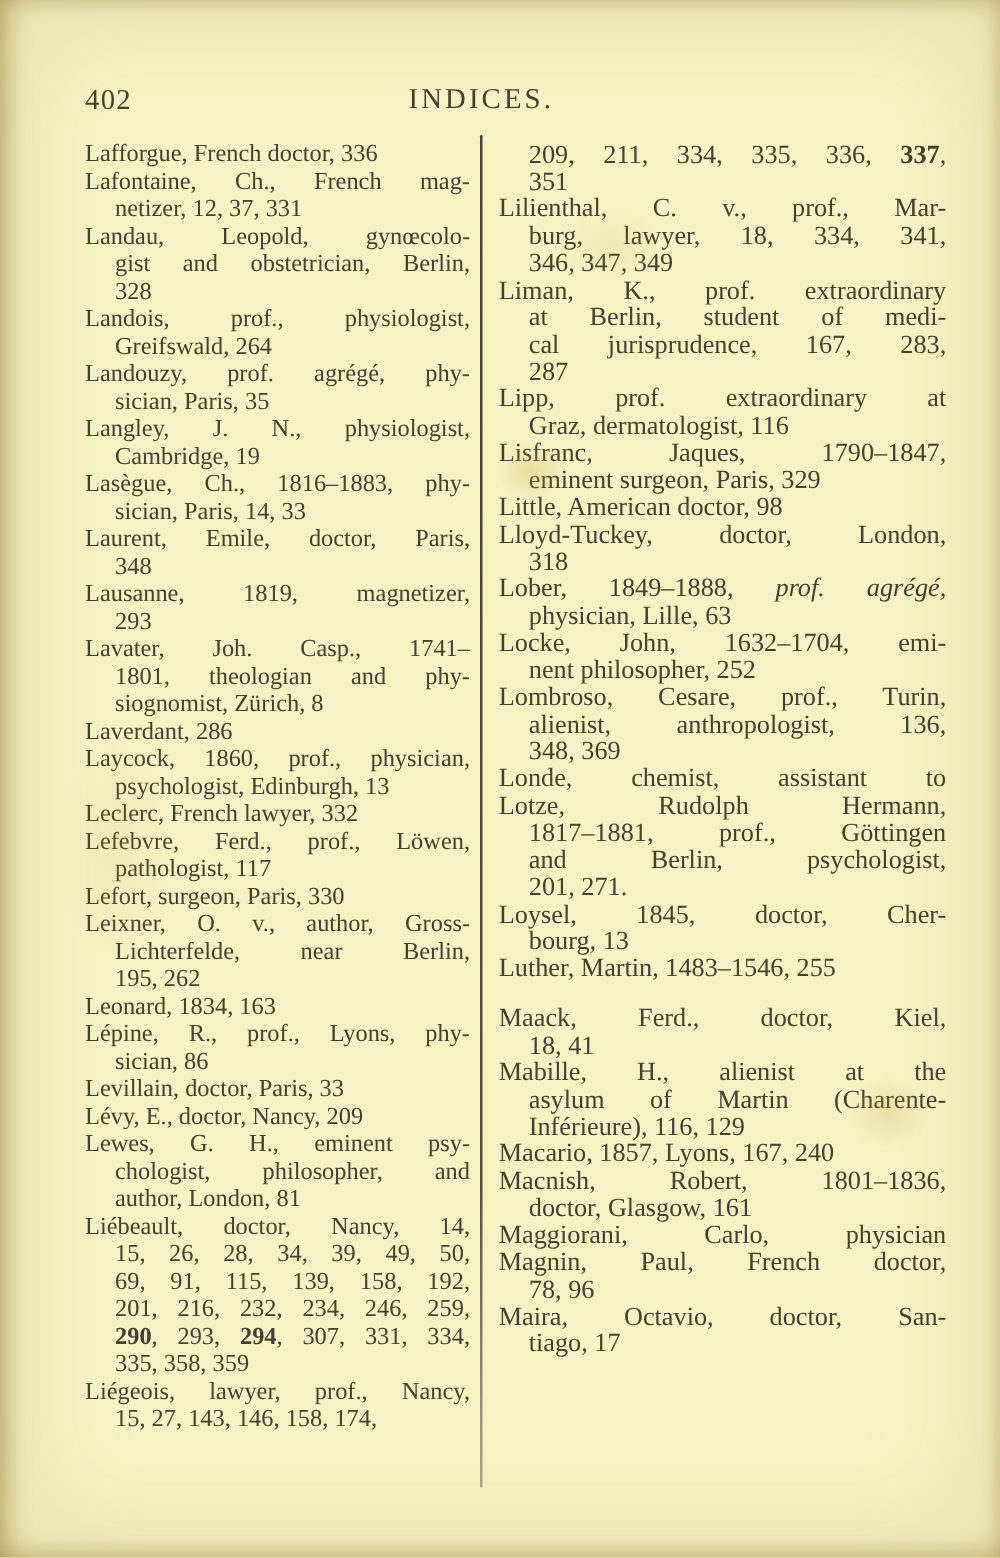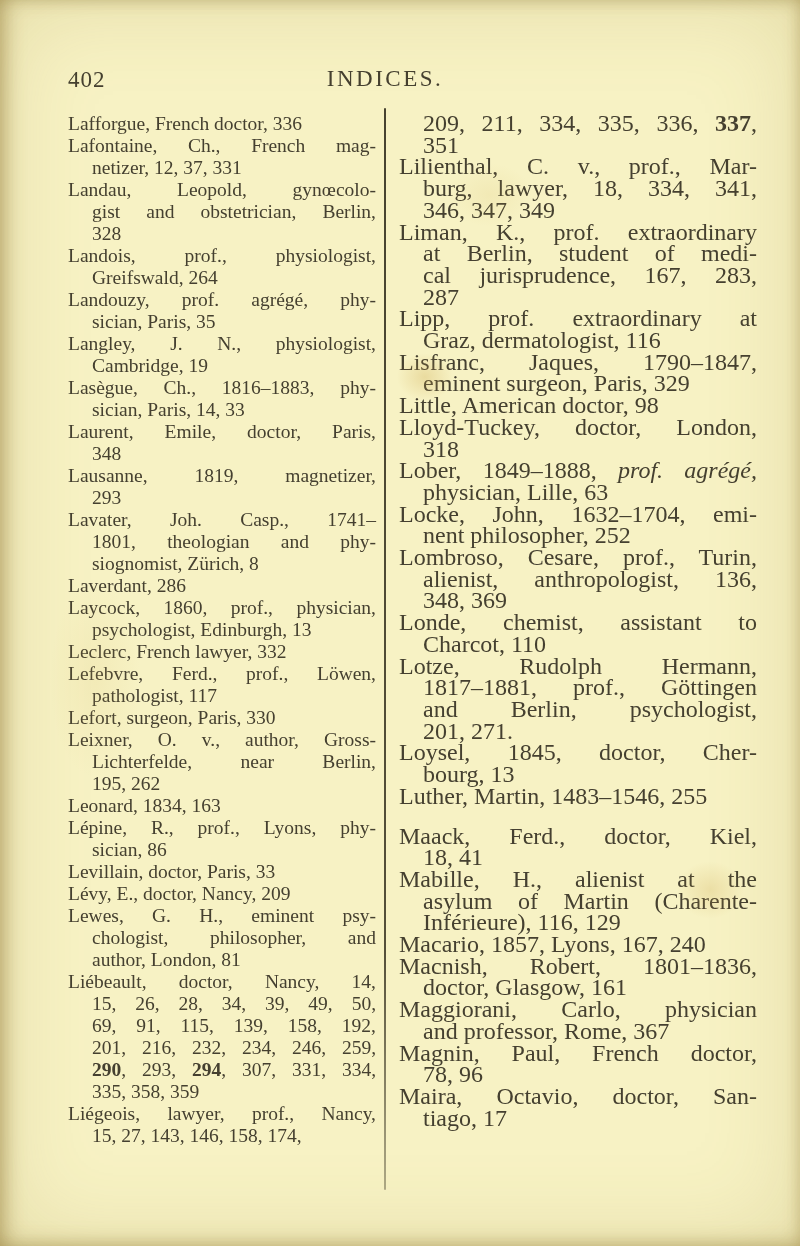--- a/index.html
+++ b/index.html
@@ -27,21 +27,21 @@
   }
   .pagenum { position: absolute; left: 68px; top: 1px; font-size: 23px; letter-spacing: 1px; }
   .title { letter-spacing: 2.5px; }
   .divider {
     position: absolute; left: 384px; top: 108px; width: 2px; height: 1082px;
     background: linear-gradient(#474330, #55503a 78%, rgba(85,80,58,0.45));
     border-radius: 1px;
   }
   .col { position: absolute; top: 113px; }
   .col-left  { left: 68px;  width: 308px; font-size: 19.5px; line-height: 22px; }
-  .col-right { left: 399px; width: 358px; font-size: 24px;   line-height: 21.7px; }
+  .col-right { left: 399px; width: 358px; font-size: 21px;   line-height: 21.7px; }
   .line { text-align: justify; text-align-last: justify; white-space: normal; }
   .line.last { text-align-last: left; }
   .line.indent { padding-left: 24px; }
   .entry.gap { margin-top: 18px; }
   .b { font-weight: bold; }
   .i { font-style: italic; }
   .stain { position: absolute; pointer-events: none; border-radius: 50%; }
   .s1 { left: 386px; top: 344px; width: 78px; height: 66px;
         background: radial-gradient(closest-side, rgba(205,170,80,0.32), rgba(205,170,80,0) 72%); }
   .s2 { left: 664px; top: 850px; width: 92px; height: 80px;
@@ -196,21 +196,20 @@
         <div class="line">Locke, John, 1632–1704, emi-</div>
         <div class="line indent last">nent philosopher, 252</div>
       </div>
       <div class="entry">
         <div class="line">Lombroso, Cesare, prof., Turin,</div>
         <div class="line indent">alienist, anthropologist, 136,</div>
         <div class="line indent last">348, 369</div>
       </div>
       <div class="entry">
         <div class="line">Londe, chemist, assistant to</div>
-        <div class="line indent last">Charcot, 110</div>
       </div>
       <div class="entry">
         <div class="line">Lotze, Rudolph Hermann,</div>
         <div class="line indent">1817–1881, prof., Göttingen</div>
         <div class="line indent">and Berlin, psychologist,</div>
         <div class="line indent last">201, 271.</div>
       </div>
       <div class="entry">
         <div class="line">Loysel, 1845, doctor, Cher-</div>
         <div class="line indent last">bourg, 13</div>
@@ -229,21 +228,20 @@
       </div>
       <div class="entry">
         <div class="line last">Macario, 1857, Lyons, 167, 240</div>
       </div>
       <div class="entry">
         <div class="line">Macnish, Robert, 1801–1836,</div>
         <div class="line indent last">doctor, Glasgow, 161</div>
       </div>
       <div class="entry">
         <div class="line">Maggiorani, Carlo, physician</div>
-        <div class="line indent last">and professor, Rome, 367</div>
       </div>
       <div class="entry">
         <div class="line">Magnin, Paul, French doctor,</div>
         <div class="line indent last">78, 96</div>
       </div>
       <div class="entry">
         <div class="line">Maira, Octavio, doctor, San-</div>
         <div class="line indent last">tiago, 17</div>
       </div>
     </div>

